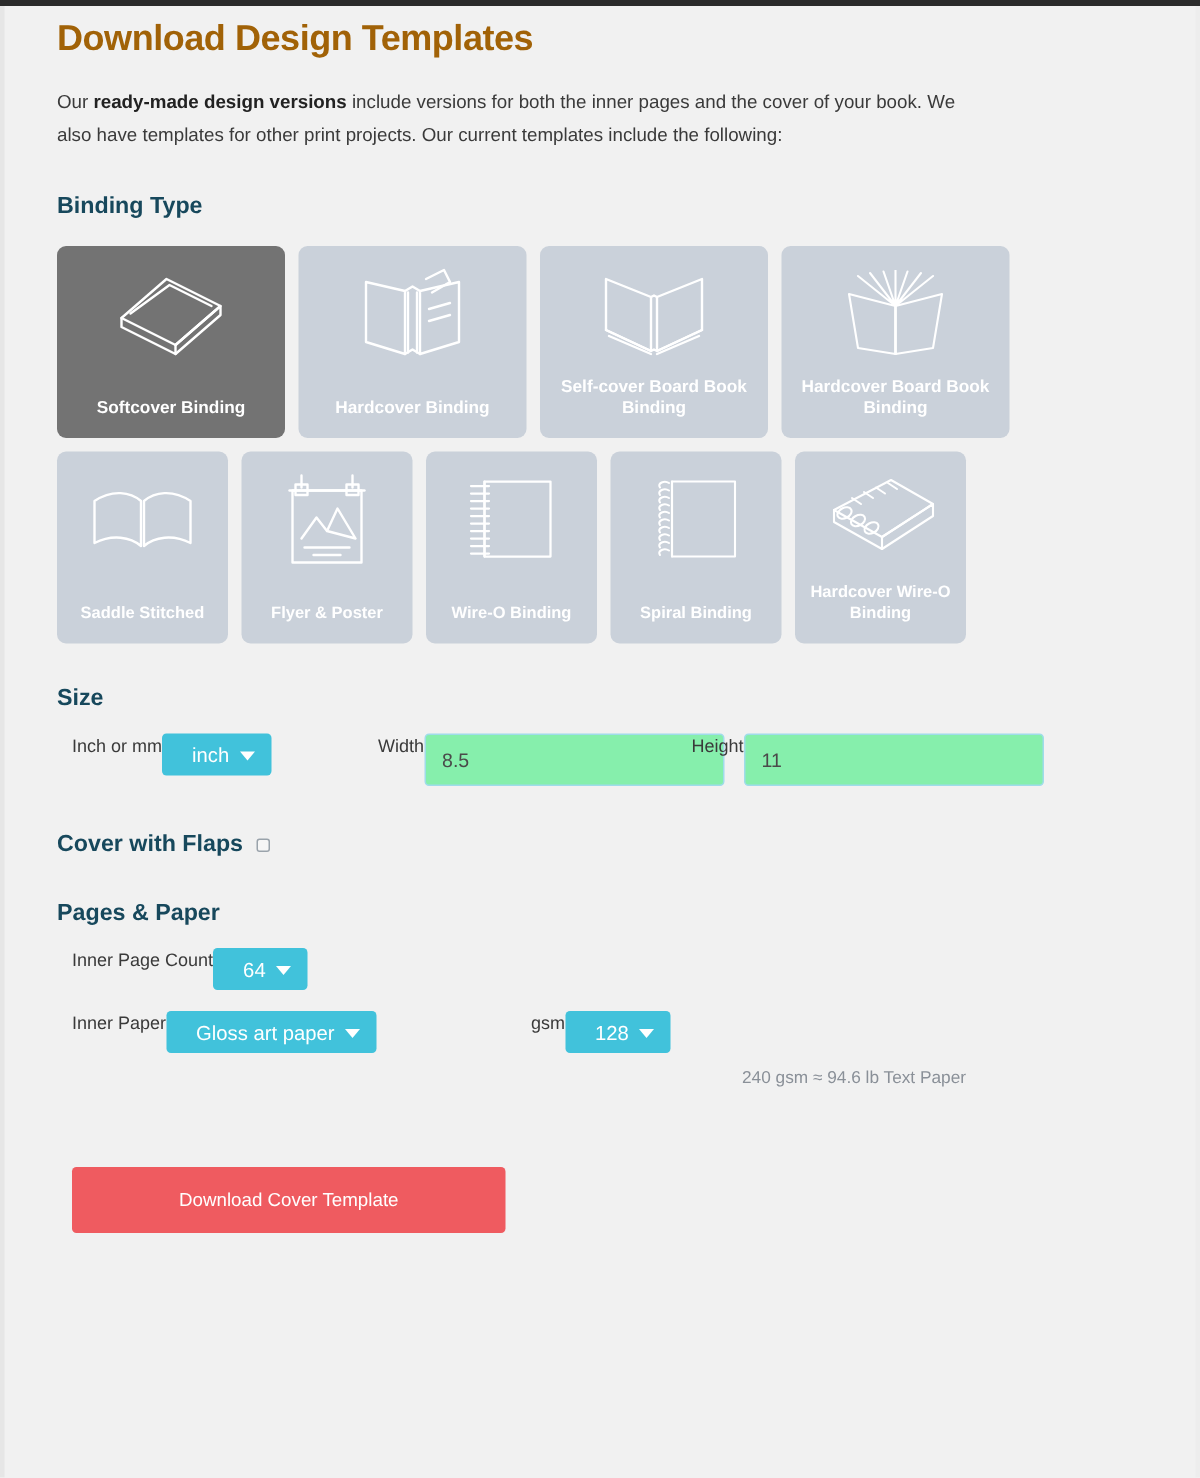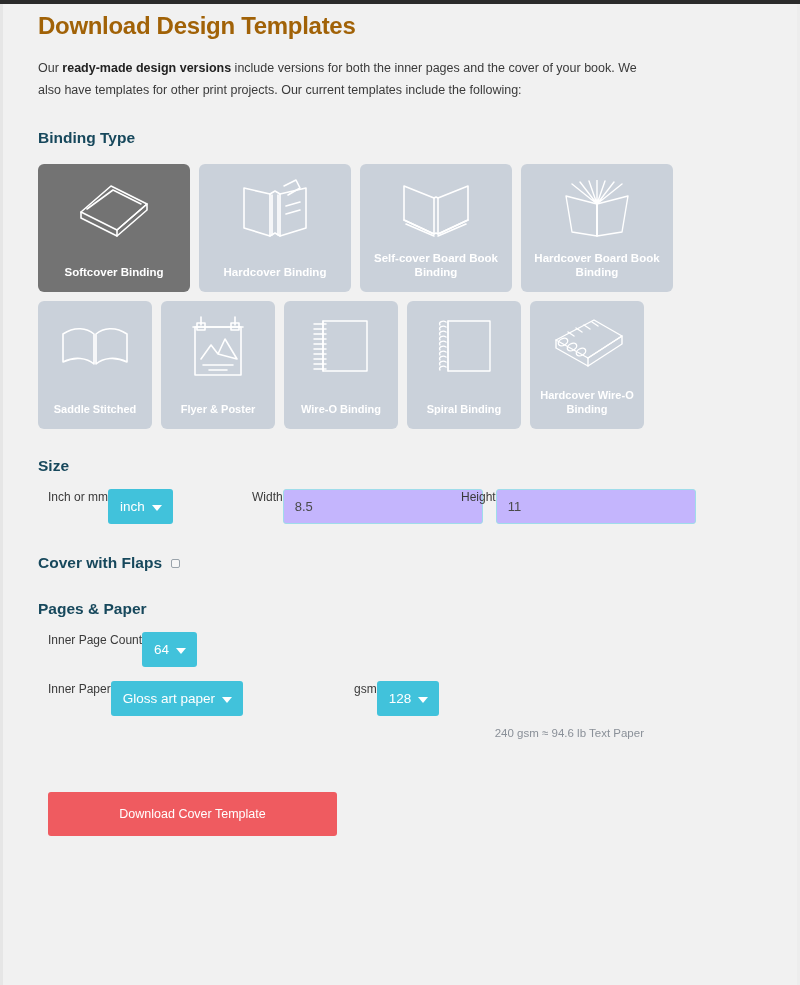--- a/index.html
+++ b/index.html
@@ -130,43 +130,43 @@
     font-size: 12px;
     color: #3a3a3a;
     margin-bottom: 6px;
     line-height: 16px;
   }
 
   .select-box {
     position: relative;
     background: #41c2db;
     border-radius: 3px;
-    height: 35px;
+    height: 28px;
     display: flex;
     align-items: center;
-    padding: 0 28px 0 12px;
+    padding: 0 28px 0 20px;
     color: #ffffff;
     font-size: 13.5px;
     cursor: pointer;
     user-select: none;
   }
   .select-box .caret {
     position: absolute;
     right: 11px;
     top: 50%;
     margin-top: -2px;
     width: 0; height: 0;
     border-left: 5px solid transparent;
     border-right: 5px solid transparent;
     border-top: 6px solid #ffffff;
   }
 
   .text-input {
     height: 35px;
-    background: #c4b5fd;
+    background: #86efac;
     border: 1px solid #9fdcea;
     border-radius: 3px;
     padding: 0 11px;
     font-family: "Liberation Sans", sans-serif;
     font-size: 13px;
     color: #4a4a4a;
     outline: none;
   }
 
   .size-unit  { width: 188px; }

